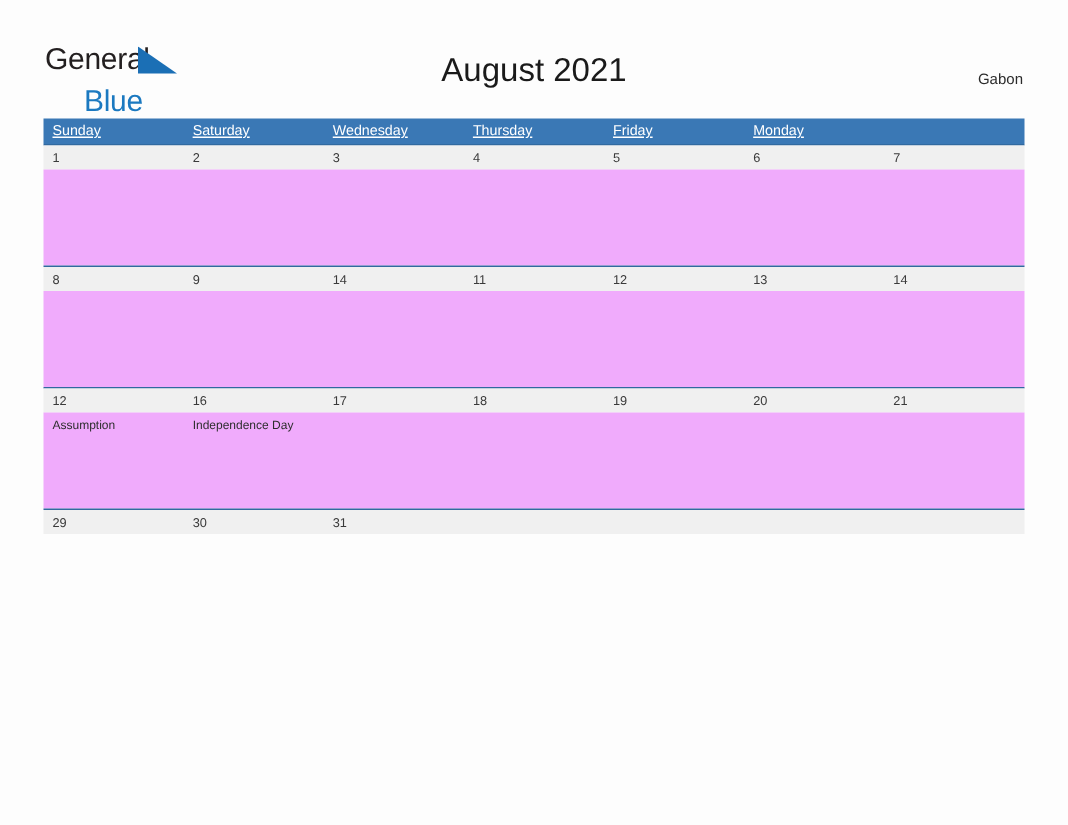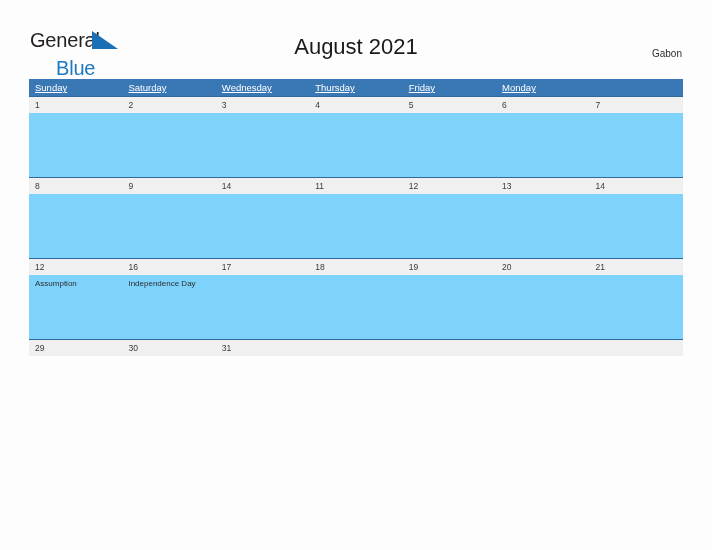--- a/index.html
+++ b/index.html
@@ -141,21 +141,21 @@
     line-height: 16px;
     color: #3a3a3a;
     white-space: nowrap;
     overflow: hidden;
   }
 
   .event-band {
     display: flex;
     width: 100%;
     height: 64px;
-    background: #7dd3fc;
+    background: #f0abfc;
   }
   .event-cell {
     width: 93.43px;
     box-sizing: border-box;
     padding-left: 6px;
     padding-top: 3px;
     font-size: 8px;
     line-height: 11px;
     color: #2e2e2e;
     overflow: hidden;

